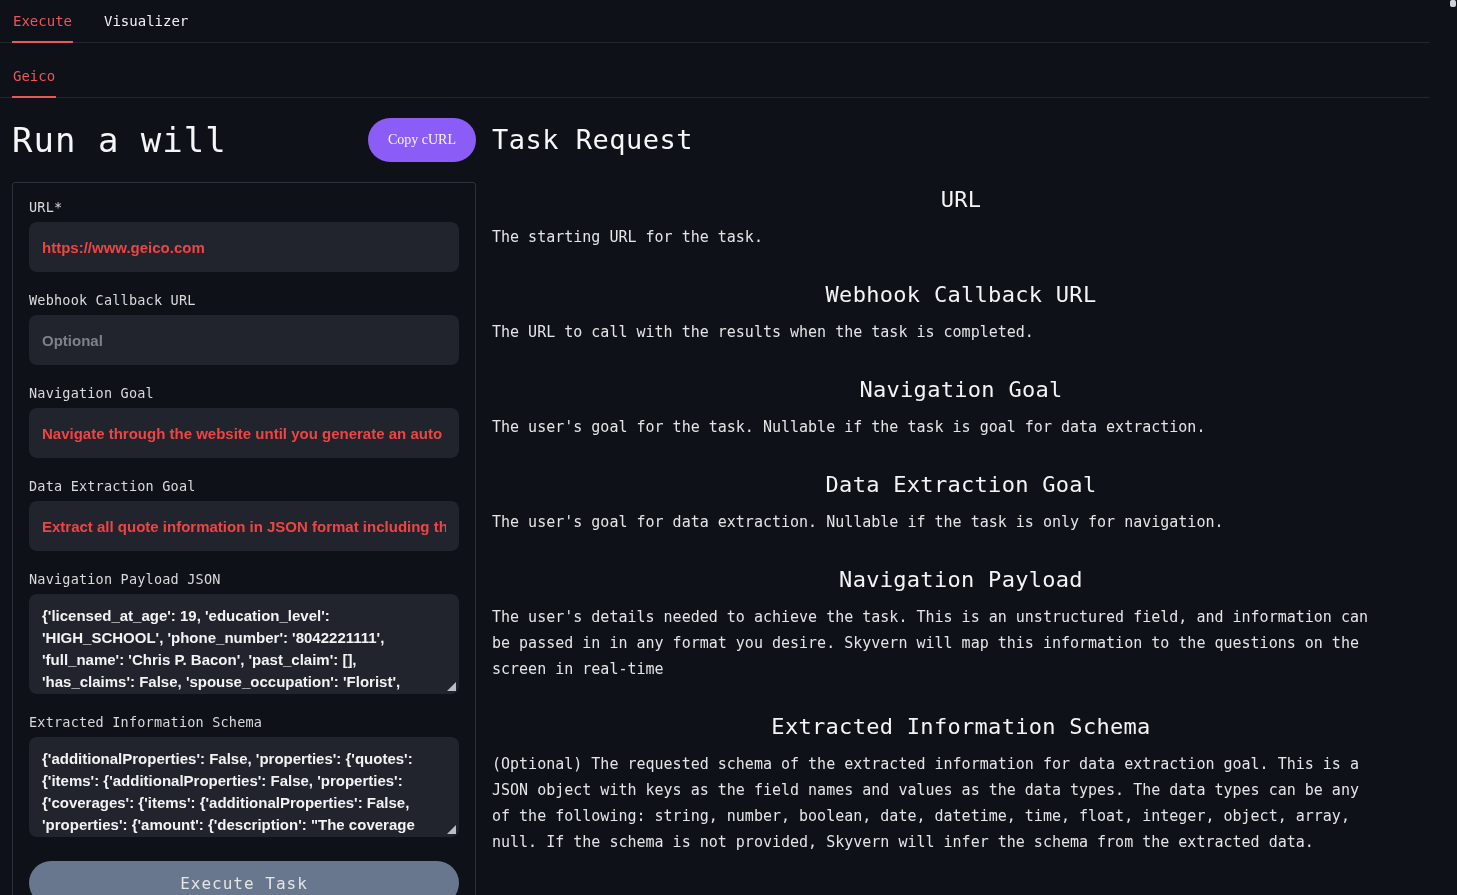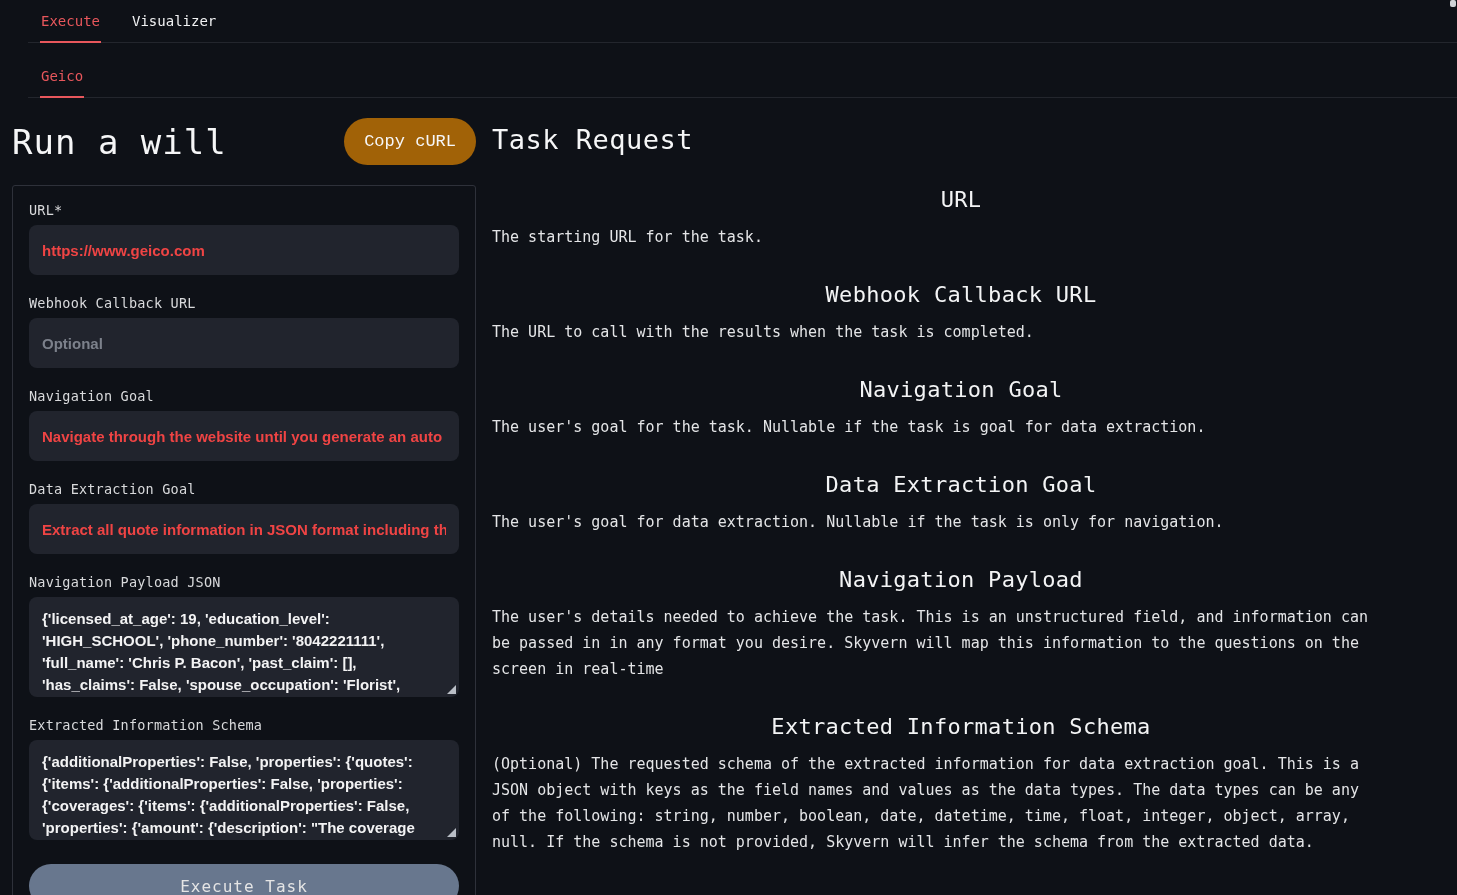--- a/index.html
+++ b/index.html
@@ -11,21 +11,20 @@
     position:relative;
   }
 
   
   .tabbar {
     width:1430px;
     border-bottom:1px solid #23262d;
     display:flex;
     gap:30px;
     padding-left:12px;
-    margin-left:28px;
   }
   .tab {
     font-size:14px;
     padding:13px 1px 12px;
     color:#f1f2f3;
     cursor:pointer;
     border-bottom:2px solid transparent;
     margin-bottom:-1px;
   }
   .tab.active { color:#e8575c; border-bottom-color:#e8575c; }
@@ -47,26 +46,26 @@
     align-items:center;
     margin:8px 0 20px;
   }
   .page-title {
     font-size:34px;
     font-weight:500;
     color:#f5f6f7;
     letter-spacing:1px;
   }
   .copy-curl-btn {
-    background:#a16207;
+    background:#8b5cf6;
     color:#f6f7f9;
     border:none;
     border-radius:999px;
-    font-family:Liberation Mono, monospace;
-    font-size:17px;
+    font-family:Liberation Serif, serif;
+    font-size:14px;
     padding:14px 20px;
     cursor:pointer;
   }
   .form-card {
     border:1px solid #2e313a;
     border-radius:3px;
     padding:16px 16px 20px;
     min-height:702px;
   }
   .field { margin-bottom:20px; }

